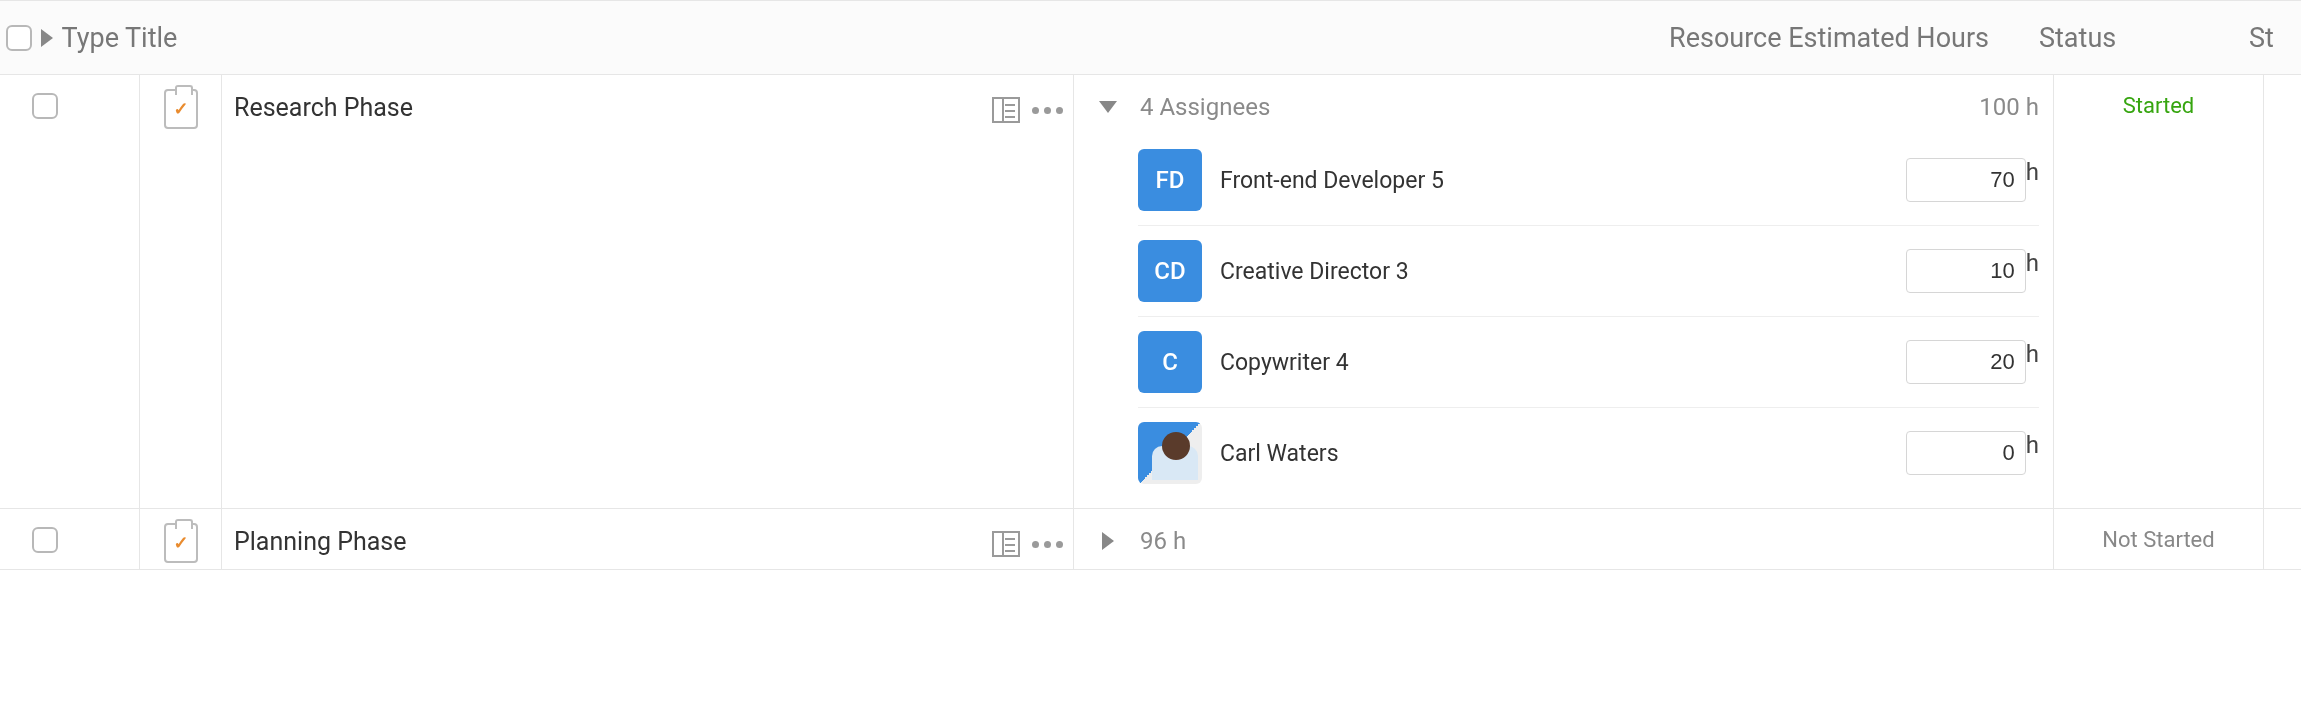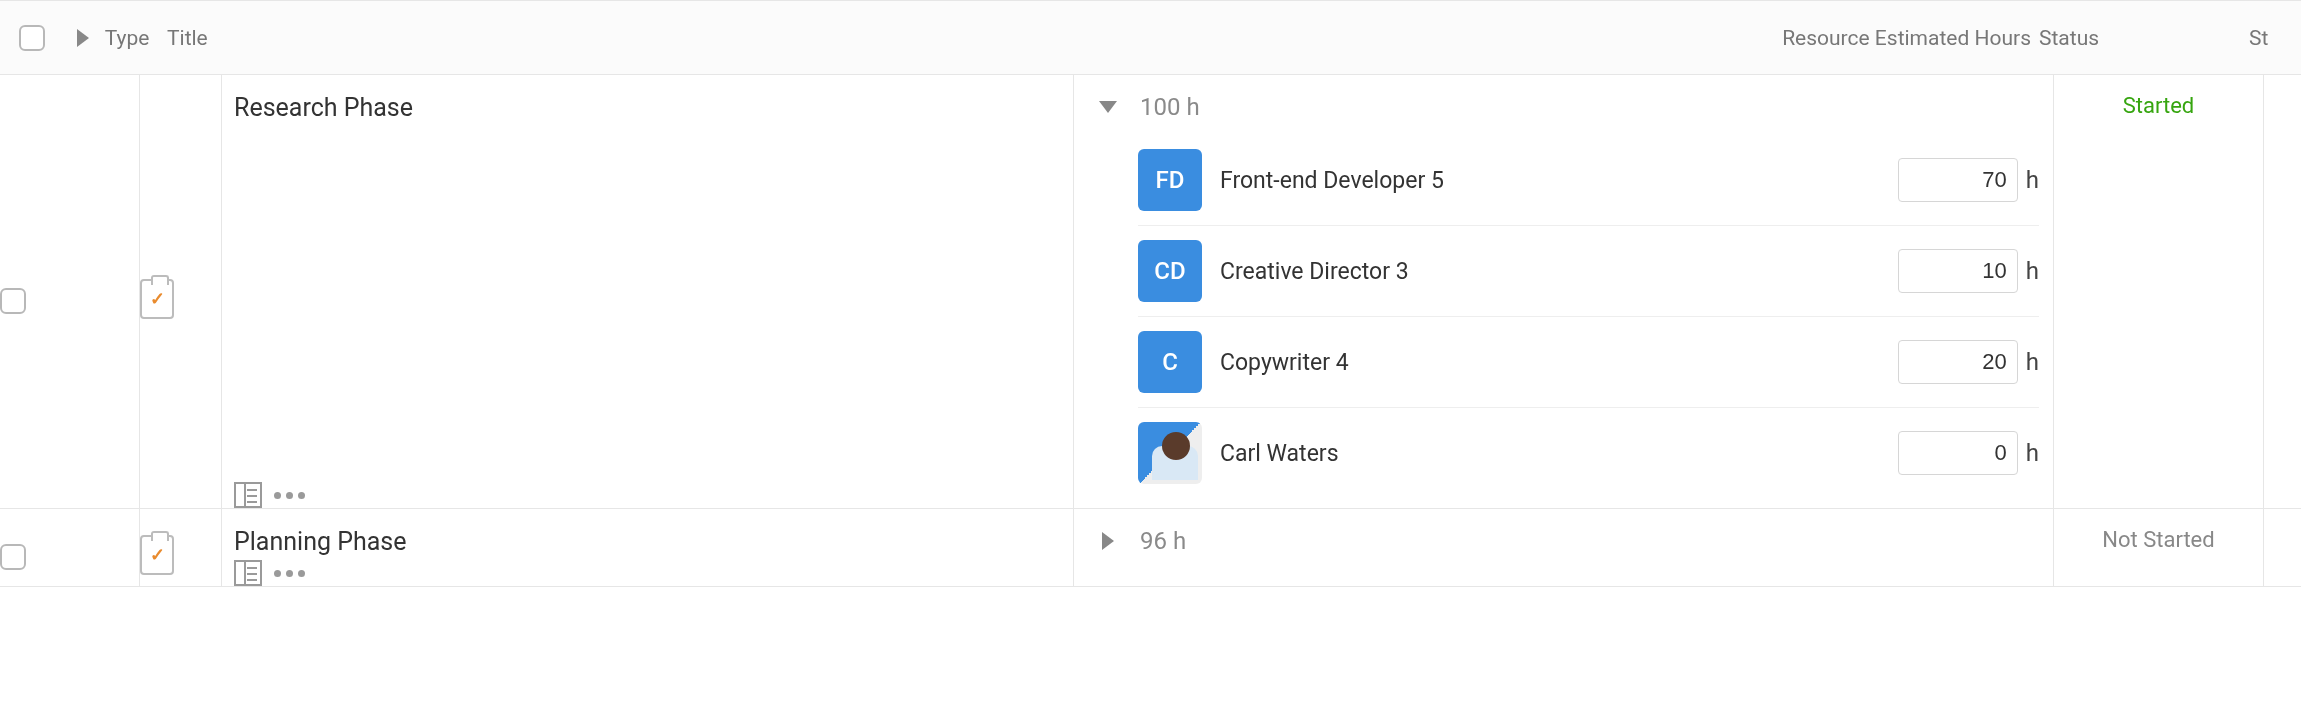--- a/index.html
+++ b/index.html
@@ -15,49 +15,48 @@
   }
   
   .thead {
     display: flex;
     height: 75px;
     align-items: center;
     border-top: 1px solid #e6e6e6;
     border-bottom: 1px solid #e6e6e6;
     background: #fbfbfb;
     color: #777;
-    font-size: 21px;
+    font-size: 27px;
   }
   .col-check { width: 90px; display:flex; align-items:center; justify-content:center; }
   .col-expand-header { width: 50px; display:flex; align-items:center; justify-content:center; }
   .col-type { width: 82px; padding-left:4px; }
   .col-title { flex: 0 0 890px; padding-left: 6px; }
   .col-resource { flex: 0 0 980px; padding-left: 8px; text-align: right; }
-  .col-status { flex: 0 0 210px; padding-left: 8px; }
+  .col-status { flex: 0 0 210px; padding-left: 8px; margin-left: 42px; }
   .col-status2 { flex: 0 0 60px; padding-left: 8px; overflow:hidden;}
   .checkbox {
     width: 26px; height: 26px;
     border: 2px solid #b8b8b8;
     border-radius: 6px;
     background: #fff;
   }
   .tri {
     width: 0; height: 0;
     border-top: 9px solid transparent;
     border-bottom: 9px solid transparent;
     border-left: 12px solid #888;
   }
   
   .trow {
     display: flex;
     border-bottom: 1px solid #e6e6e6;
   }
   .cell {
     border-right: 0px solid transparent;
-    flex-direction: column;
   }
   .cell-check { width: 90px; display:flex; justify-content:center; padding-top:18px;}
   .cell-expand-side { width: 50px; border-right:1px solid #e6e6e6; min-height:58px;}
   .cell-type { width: 82px; display:flex; justify-content:center; padding-top:14px; border-right:1px solid #e6e6e6;}
   .cell-title {
     flex: 0 0 852px;
     display:flex; align-items:flex-start;
     padding: 18px 10px 0 12px;
     font-size: 25px;
     color: #333;
@@ -130,21 +129,21 @@
     top:10px;left:24px;
   }
   .avatar.photo::before{
     content:"";
     position:absolute;
     width:46px;height:34px;border-radius:10px 10px 0 0;
     background:#d9e8f5;
     bottom:4px;left:14px;
   }
   .assignee-name { flex:1; font-size:23px; color:#333; }
-  .hours-group { display:flex; align-items:center; gap:8px; }
+  .hours-group { display:flex; align-items:flex-start; gap:0; }
   .hours-input {
     width:120px; height:44px;
     border:1px solid #d6d6d6;
     border-radius:4px;
     text-align:right;
     padding-right:10px;
     font-size:22px;
     color:#333;
   }
   .hours-unit { font-size:24px; color:#444; }
@@ -220,20 +219,21 @@
               <span></span>
               <span></span>
             </div>
           </div>
         </div>
         <div class="cell cell-resource">
           <div class="res-summary">
             <div class="res-toggle">
               <div class="tri-down"></div>
             </div>
+            <div class="assignee-count">4 Assignees</div>
             <div class="total-hours">100 h</div>
           </div>
           <div class="assignee-list">
             <div class="assignee-row">
               <div class="avatar">FD</div>
               <div class="assignee-name">Front-end Developer 5</div>
               <div class="hours-group">
                 <input class="hours-input" value="70" style="">
                 <span class="hours-unit">h</span>
               </div>

